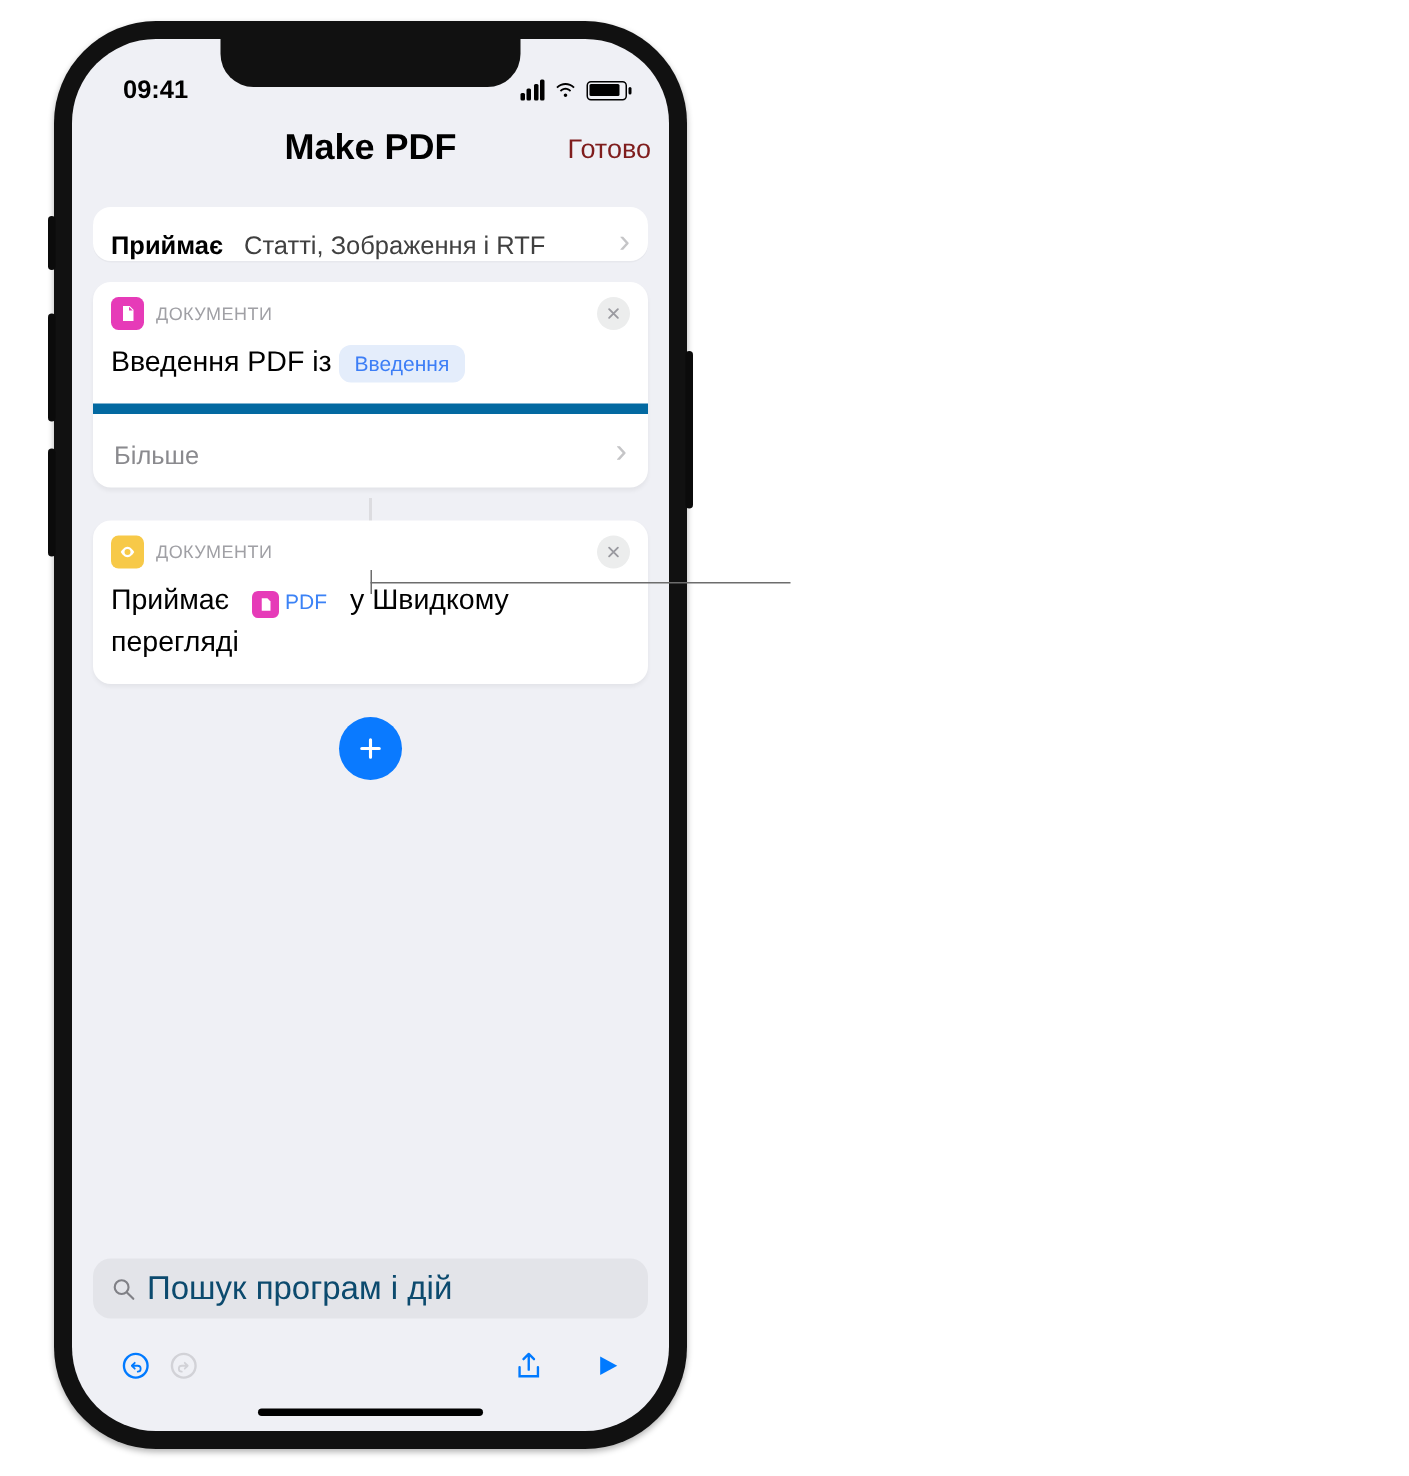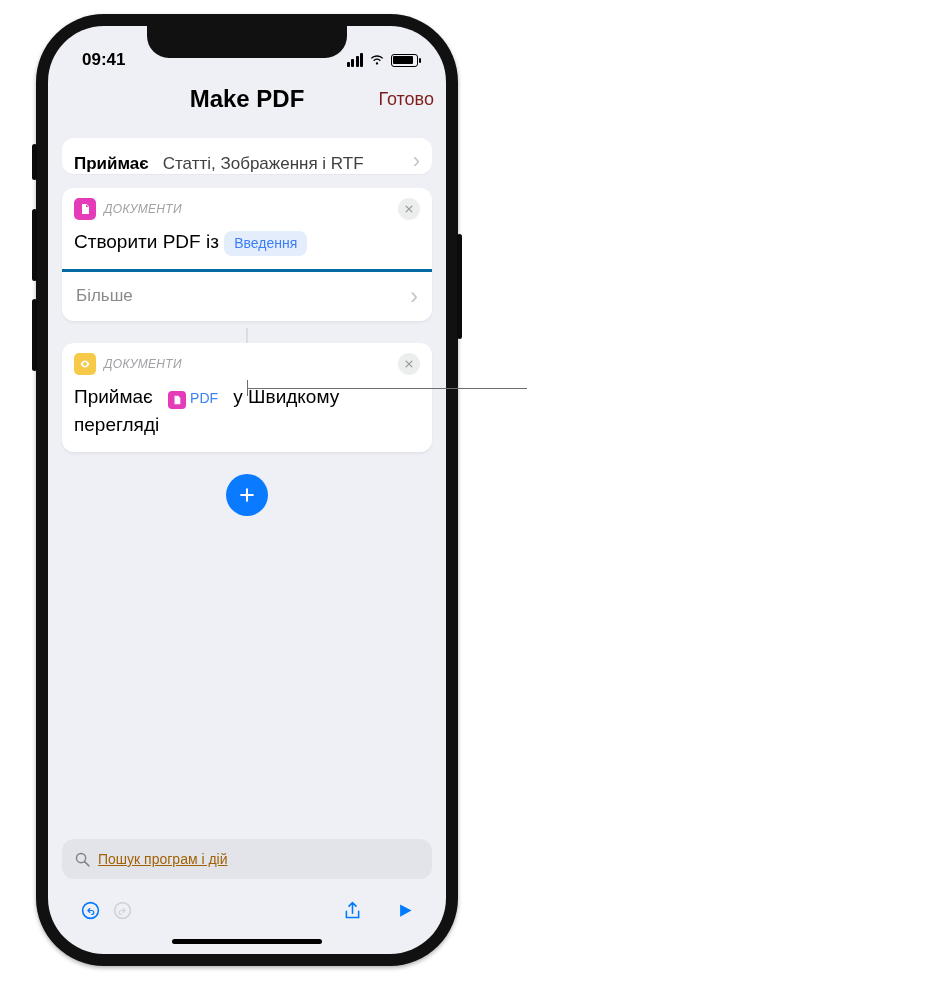--- a/index.html
+++ b/index.html
@@ -105,43 +105,43 @@
     display:flex; align-items:center; padding:10px 12px 0 12px;
   }
   .app-icn {
     width:22px; height:22px; border-radius:5px; display:flex;
     align-items:center; justify-content:center; margin-right:8px;
     flex-shrink:0;
   }
   .app-icn.pink { background:#e63bb8; }
   .app-icn.yellow { background:#f7c948; }
   .app-icn svg { width:12px; height:12px; }
-  .card-cat { font-size:12px; font-weight:500; color:#a0a0a5; letter-spacing:.3px;font-style:italic;}
+  .card-cat { font-size:12px; font-weight:500; color:#a0a0a5; letter-spacing:.3px;}
   .card-close {
     margin-left:auto; width:22px; height:22px; border-radius:11px;
     background:#eceded; display:flex; align-items:center; justify-content:center;
   }
   .card-close svg { width:10px; height:10px; }
   .card-body { padding:8px 12px 12px 12px; font-size:19px; color:#000; line-height:1.5; }
   .token {
     display:inline-block; padding:2px 10px; border-radius:8px;
     font-size:14px;
   }
   .token.blue { background:#e4edfb; color:#3d7ef6; }
   .token.pdf { background:#fff; color:#3b82f6; font-weight:500;}
   .token.pdf .mini {
     display:inline-flex; width:18px; height:18px; border-radius:4px;
     background:#e63bb8; vertical-align:-2px; margin-right:4px;
     align-items:center; justify-content:center;
   }
   .token.pdf .mini svg { width:10px; height:10px; }
   .card-more {
-    border-top:3px solid #0369a1;
+    border-top:7px solid #0369a1;
     padding:11px 14px;
-    display:flex; align-items:center;
+    display:flex; align-items:flex-end;
     font-size:17px; color:#8a8a8e;
   }
   .card-more .chev { margin-left:auto; color:#c5c5c7; font-size:23px;}
 
   .connector {
     height:22px; display:flex; justify-content:center; margin:-15px 0 -7px 0;
   }
   .connector div { width:2px; background:#dcdce0; }
 
   .add-btn {
@@ -152,21 +152,21 @@
   .add-btn svg { width:20px; height:20px; }
 
   .bottom {
     padding: 0 14px 0 14px;
   }
   .search {
     background:#e3e4e9; border-radius:12px; height:40px;
     display:flex; align-items:center; padding:0 12px; margin-bottom:8px;
   }
   .search svg { width:17px; height:17px; margin-right:7px; }
-  .search span { font-size:14px; color:#a16207;text-decoration:underline; }
+  .search span { font-size:22px; color:#0c4a6e; }
   .toolbar {
     height:46px; display:flex; align-items:center; padding:0 12px;
     justify-content:space-between;
   }
   .tbtn { width:32px; height:32px; display:flex; align-items:center; justify-content:center;}
   .tbtn svg { width:21px; height:21px; }
   .toolbar .spacer { flex:1; }
   .home-ind {
     width:150px; height:5px; background:#000; border-radius:3px;
     margin:6px auto 10px auto;
@@ -231,21 +231,21 @@
               </svg>
           </span>
           <span class="card-cat">ДОКУМЕНТИ</span>
           <span class="card-close">
             <svg viewBox="0 0 24 24">
                 <path stroke="#9a9aa0" stroke-width="3" stroke-linecap="round" d="M5 5l14 14M19 5L5 19"></path>
               </svg>
           </span>
         </div>
         <div class="card-body">
-          <span>Створити PDF із</span>
+          <span>Введення PDF із</span>
           <span class="token blue">Введення</span>
         </div>
         <div class="card-more">
           <span>Більше</span>
           <span class="chev">›</span>
         </div>
       </div>
 
       <div class="connector">
           <div></div>

